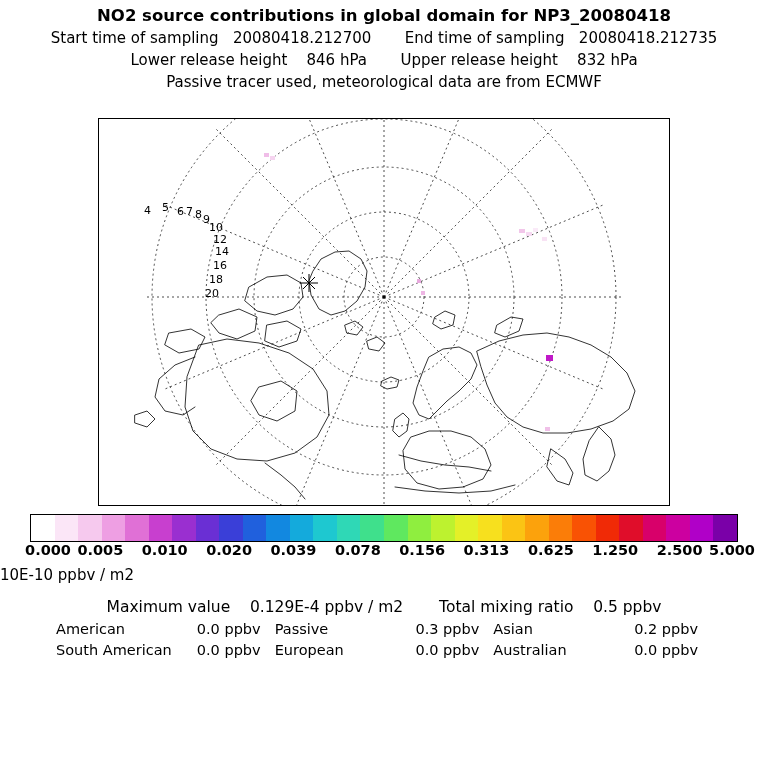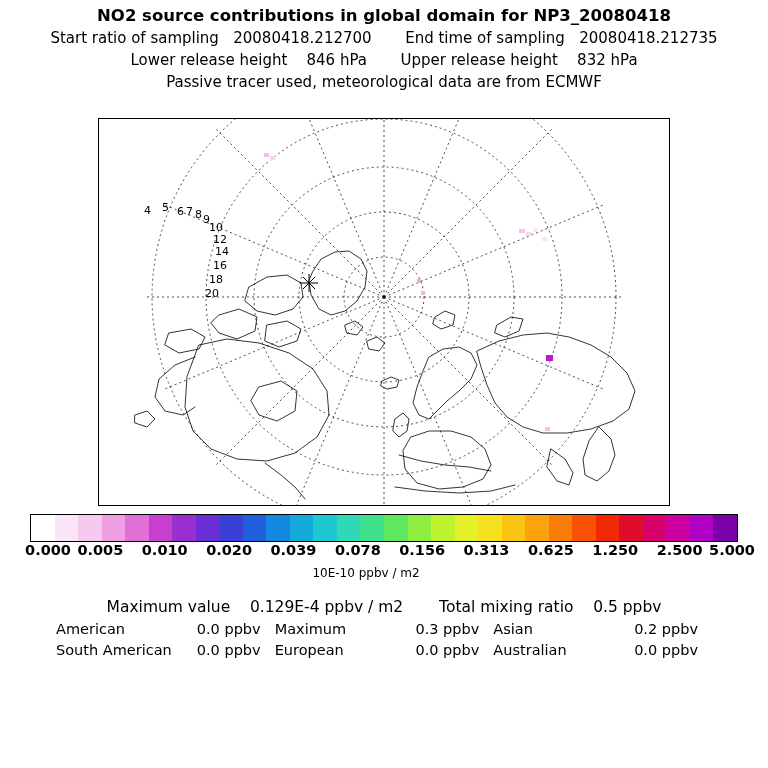--- a/index.html
+++ b/index.html
@@ -80,22 +80,21 @@
     position: absolute;
     top: 0;
     transform: translateX(-50%);
     white-space: nowrap;
   }
   .cbar-unit {
     position: absolute;
     left: 0;
     top: 560px;
     width: 732px;
-    text-align: center;
-    font-size: 12px;
+    font-size: 15px;
   }
   .stats {
     position: absolute;
     left: 0;
     top: 592px;
     width: 768px;
   }
   .stats-row1 {
     text-align: center;
     font-size: 15.5px;
@@ -122,21 +121,21 @@
   .cell .val { white-space: nowrap; }
 </style>
 </head>
 <body>
 
 <div class="page">
 
   <div class="title">NO2 source contributions in global domain for NP3_20080418</div>
 
   <div class="subline">
-    <span>Start ratio of sampling</span>
+    <span>Start time of sampling</span>
     <span>&nbsp;</span>
     <span>20080418.212700</span>
     <span class="gap"></span>
     <span>End time of sampling</span>
     <span>&nbsp;</span>
     <span>20080418.212735</span>
   </div>
 
   <div class="subline">
     <span>Lower release height</span>
@@ -330,21 +329,21 @@
       <span>Total mixing ratio</span>
       <span>&nbsp;&nbsp;</span>
       <span>0.5 ppbv</span>
     </div>
     <div class="grid3">
       <div class="cell">
         <span class="lbl">American</span>
         <span class="val">0.0 ppbv</span>
       </div>
       <div class="cell">
-        <span class="lbl">Maximum</span>
+        <span class="lbl">Passive</span>
         <span class="val">0.3 ppbv</span>
       </div>
       <div class="cell">
         <span class="lbl">Asian</span>
         <span class="val">0.2 ppbv</span>
       </div>
       <div class="cell">
         <span class="lbl">South American</span>
         <span class="val">0.0 ppbv</span>
       </div>

